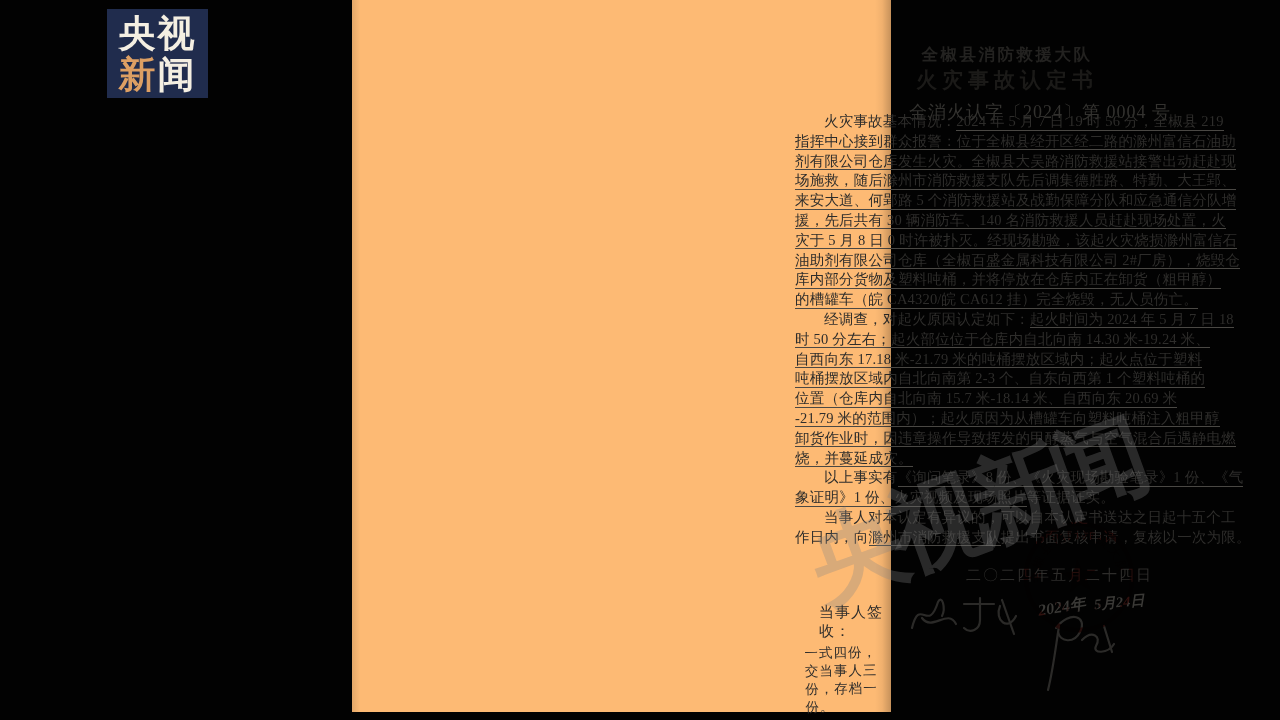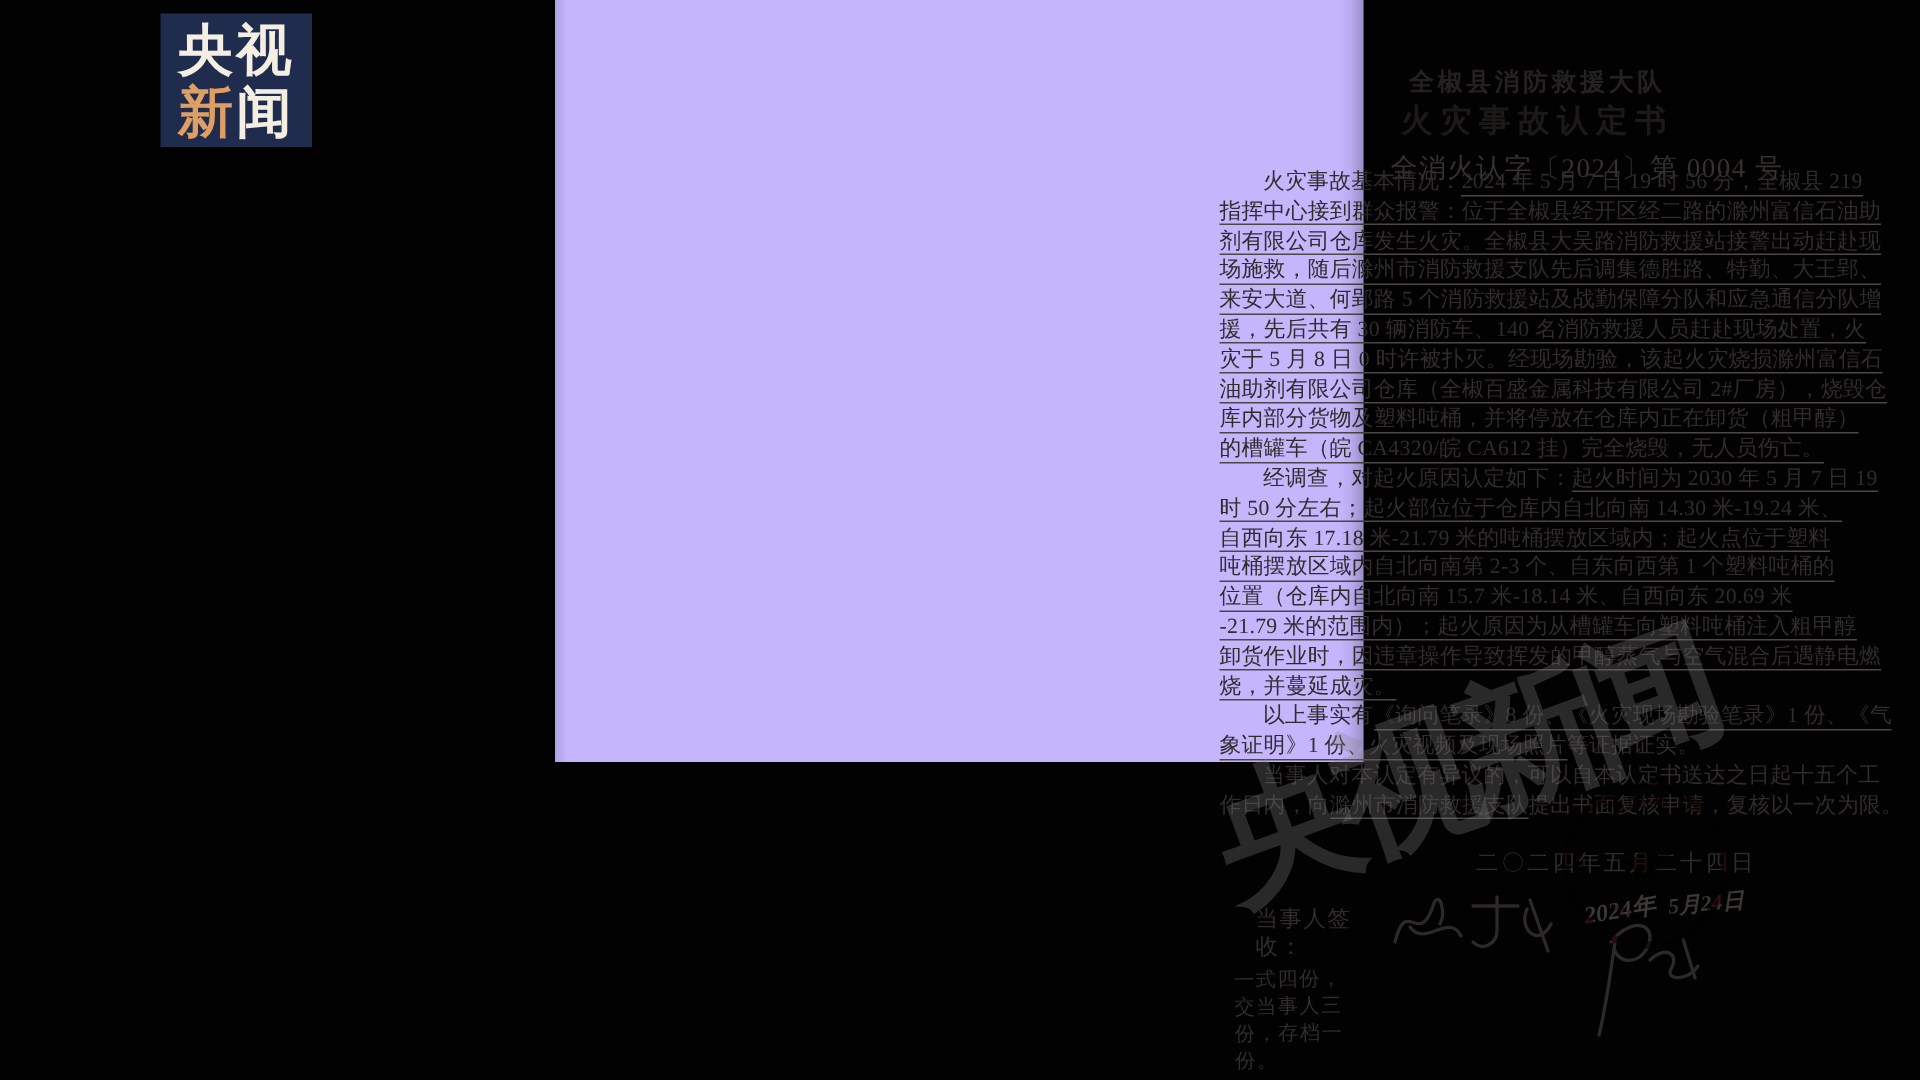--- a/index.html
+++ b/index.html
@@ -3,22 +3,22 @@
 <meta charset="utf-8">
 <style>
   html,body{margin:0;padding:0;}
   body{
     width:1280px;height:720px;overflow:hidden;position:relative;
     background:#020202;
     font-family:"Liberation Serif", serif;
   }
   
   .doc{
-    position:absolute;left:370px;top:0;width:539px;height:508px;
-    background:#c4b5fd;
+    position:absolute;left:352px;top:0;width:539px;height:712px;
+    background:#fdba74;
   }
   .doc::after{ 
     content:"";position:absolute;right:0;top:0;bottom:0;width:16px;
     background:linear-gradient(to left, rgba(0,0,0,.22), rgba(0,0,0,.05) 55%, transparent);
   }
   .doc::before{ 
     content:"";position:absolute;left:0;top:0;bottom:0;width:8px;
     background:linear-gradient(to right, rgba(0,0,0,.10), transparent);
   }
   .doc-header{position:absolute;left:443px;top:44px;width:424px;color:#232220;}
@@ -86,21 +86,21 @@
       <div class="line indent"><span>火灾事故基本情况：</span><span class="u">2024 年 5 月 7 日 19 时 56 分，全椒县 219</span></div>
       <div class="line"><span class="u">指挥中心接到群众报警：位于全椒县经开区经二路的滁州富信石油助</span></div>
       <div class="line"><span class="u">剂有限公司仓库发生火灾。全椒县大吴路消防救援站接警出动赶赴现</span></div>
       <div class="line"><span class="u">场施救，随后滁州市消防救援支队先后调集德胜路、特勤、大王郢、</span></div>
       <div class="line"><span class="u">来安大道、何郢路 5 个消防救援站及战勤保障分队和应急通信分队增</span></div>
       <div class="line"><span class="u">援，先后共有 30 辆消防车、140 名消防救援人员赶赴现场处置，火</span></div>
       <div class="line"><span class="u">灾于 5 月 8 日 0 时许被扑灭。经现场勘验，该起火灾烧损滁州富信石</span></div>
       <div class="line"><span class="u">油助剂有限公司仓库（全椒百盛金属科技有限公司 2#厂房），烧毁仓</span></div>
       <div class="line"><span class="u">库内部分货物及塑料吨桶，并将停放在仓库内正在卸货（粗甲醇）</span></div>
       <div class="line"><span class="u">的槽罐车（皖 CA4320/皖 CA612 挂）完全烧毁，无人员伤亡。</span></div>
-      <div class="line indent"><span>经调查，对起火原因认定如下：</span><span class="u">起火时间为 2030 年 5 月 7 日 19</span></div>
+      <div class="line indent"><span>经调查，对起火原因认定如下：</span><span class="u">起火时间为 2024 年 5 月 7 日 18</span></div>
       <div class="line"><span class="u">时 50 分左右；起火部位位于仓库内自北向南 14.30 米-19.24 米、</span></div>
       <div class="line"><span class="u">自西向东 17.18 米-21.79 米的吨桶摆放区域内；起火点位于塑料</span></div>
       <div class="line"><span class="u">吨桶摆放区域内自北向南第 2-3 个、自东向西第 1 个塑料吨桶的</span></div>
       <div class="line"><span class="u">位置（仓库内自北向南 15.7 米-18.14 米、自西向东 20.69 米</span></div>
       <div class="line"><span class="u">-21.79 米的范围内）；起火原因为从槽罐车向塑料吨桶注入粗甲醇</span></div>
       <div class="line"><span class="u">卸货作业时，因违章操作导致挥发的甲醇蒸气与空气混合后遇静电燃</span></div>
       <div class="line"><span class="u">烧，并蔓延成灾。</span></div>
       <div class="line indent"><span>以上事实有</span><span class="u">《询问笔录》8 份、《火灾现场勘验笔录》1 份、《气</span></div>
       <div class="line"><span class="u">象证明》1 份、火灾视频及现场照片</span><span>等证据证实。</span></div>
       <div class="line indent"><span>当事人对本认定有异议的，可以自本认定书送达之日起十五个工</span></div>

